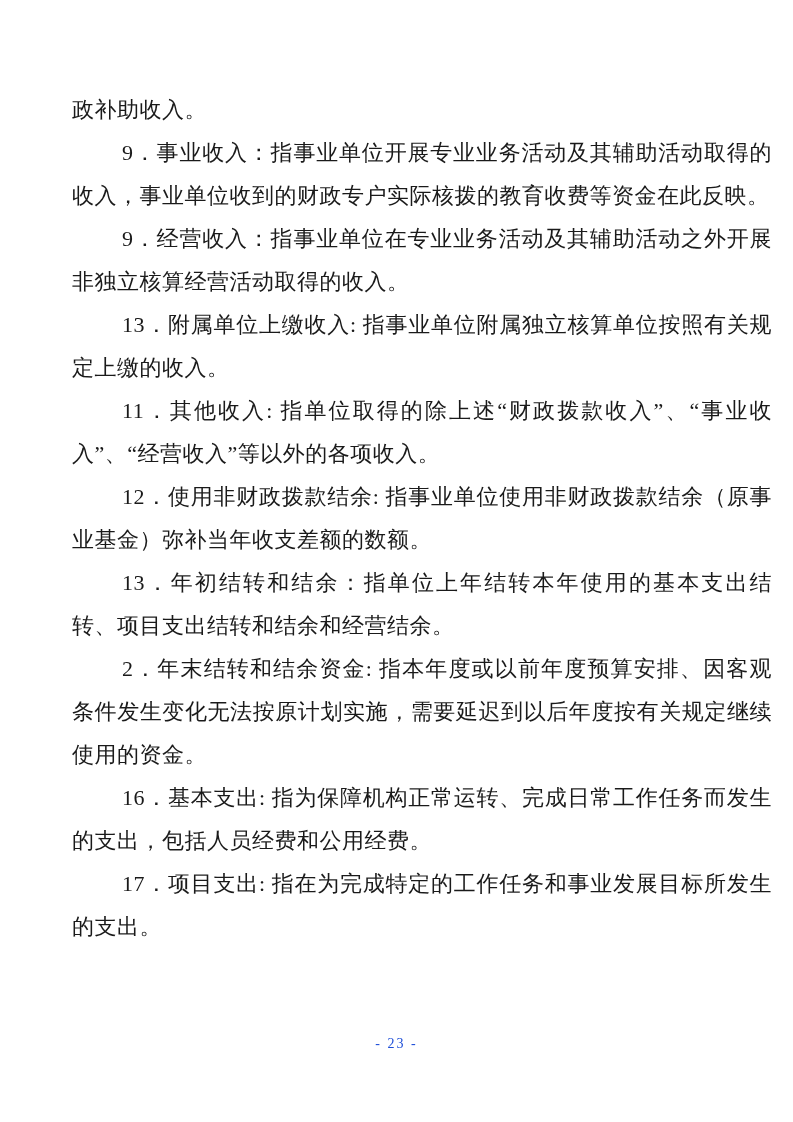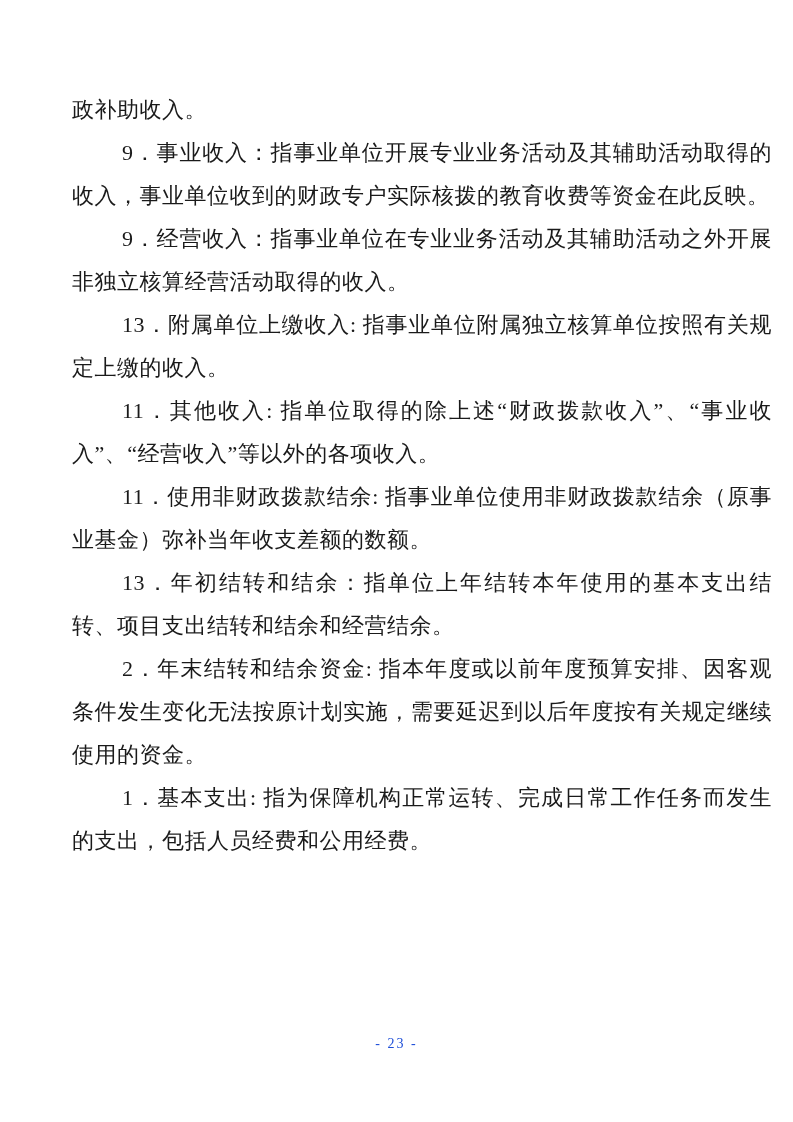--- a/index.html
+++ b/index.html
@@ -49,20 +49,21 @@
 </head>
 <body>
 
 <div class="page">
   <div class="doc-body">
     <p class="para">政补助收入。</p>
     <p class="para indent">9．事业收入：指事业单位开展专业业务活动及其辅助活动取得的收入，事业单位收到的财政专户实际核拨的教育收费等资金在此反映。</p>
     <p class="para indent">9．经营收入：指事业单位在专业业务活动及其辅助活动之外开展非独立核算经营活动取得的收入。</p>
     <p class="para indent">13．附属单位上缴收入: 指事业单位附属独立核算单位按照有关规定上缴的收入。</p>
     <p class="para indent">11．其他收入: 指单位取得的除上述“财政拨款收入”、“事业收入”、“经营收入”等以外的各项收入。</p>
-    <p class="para indent">11．使用非财政拨款结余: 指事业单位使用非财政拨款结余（原事业基金）弥补当年收支差额的数额。</p>
+    <p class="para indent">12．使用非财政拨款结余: 指事业单位使用非财政拨款结余（原事业基金）弥补当年收支差额的数额。</p>
     <p class="para indent">13．年初结转和结余：指单位上年结转本年使用的基本支出结转、项目支出结转和结余和经营结余。</p>
     <p class="para indent">2．年末结转和结余资金: 指本年度或以前年度预算安排、因客观条件发生变化无法按原计划实施，需要延迟到以后年度按有关规定继续使用的资金。</p>
-    <p class="para indent">1．基本支出: 指为保障机构正常运转、完成日常工作任务而发生的支出，包括人员经费和公用经费。</p>
+    <p class="para indent">16．基本支出: 指为保障机构正常运转、完成日常工作任务而发生的支出，包括人员经费和公用经费。</p>
+    <p class="para indent">17．项目支出: 指在为完成特定的工作任务和事业发展目标所发生的支出。</p>
   </div>
 
   <div class="page-footer">- 23 -</div>
 </div>
 
 </body></html>

